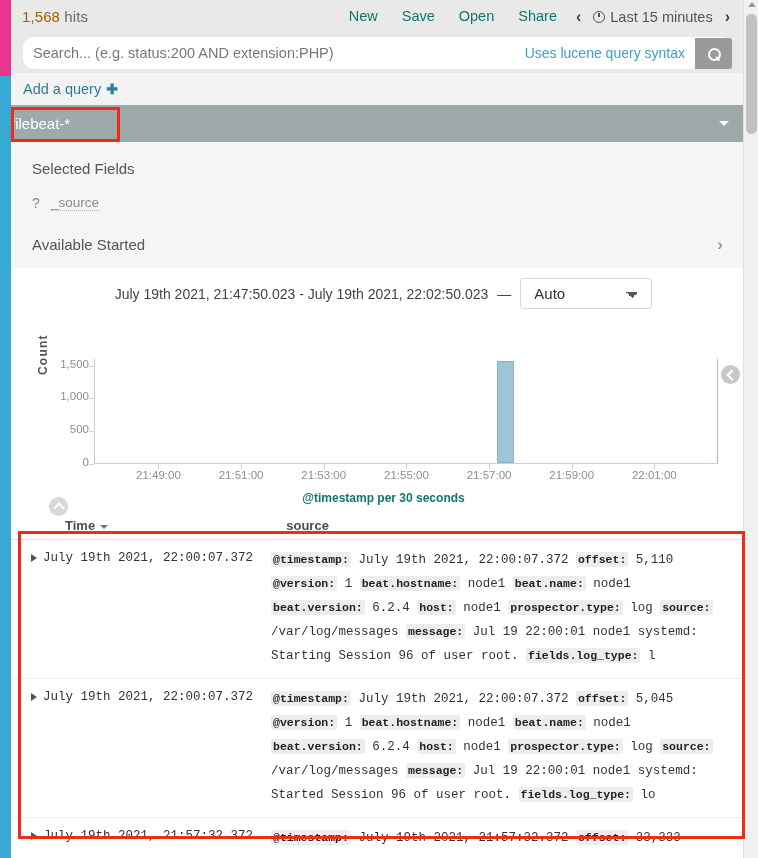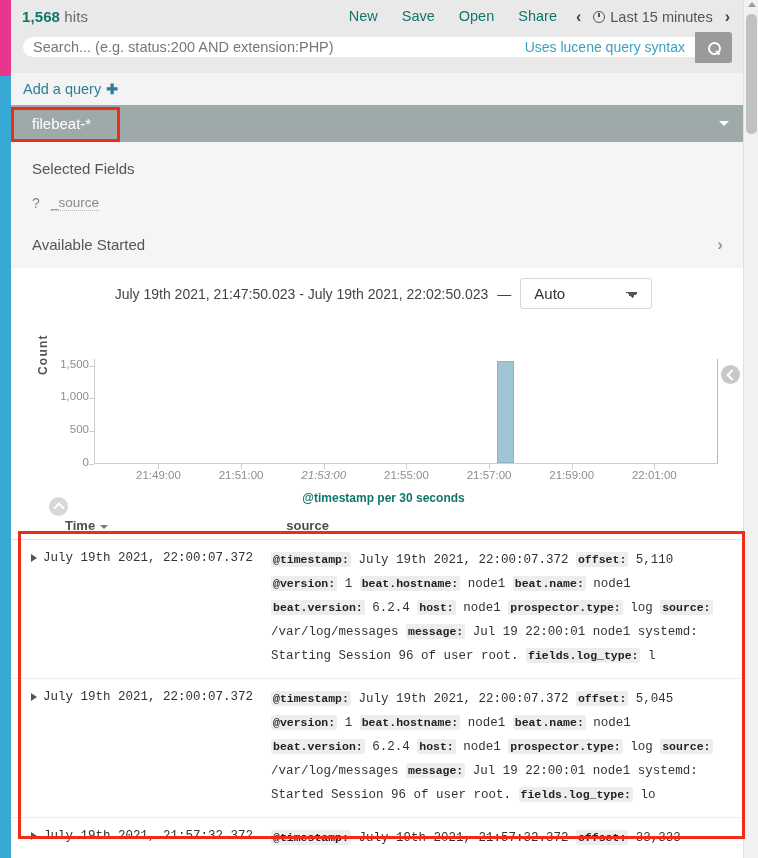--- a/index.html
+++ b/index.html
@@ -23,21 +23,21 @@
 
   
   .topbar {
     position: absolute; left: 11px; top: 0; right: 15px; height: 33px;
     background: #e9e9e9;
     display: flex; align-items: center;
   }
   .hits {
     font-size: 15px; color: #444; margin-left: 11px; letter-spacing: .1px;
   }
-  .hits b { font-weight: bold; color: #0f766e; }
+  .hits b { font-weight: normal; color: #a16207; }
   .hits .lbl { color: #6b6b6b; }
   .topnav {
     margin-left: auto; display: flex; align-items: center; gap: 0px;
     margin-right: 6px;
   }
   .topnav a {
     font-size: 14.5px; color: #0f766e; text-decoration: none;
     padding: 0 12px; line-height: 33px; white-space: nowrap;
   }
   .chev {
@@ -57,21 +57,21 @@
     content: ""; position: absolute; left: 5px; top: 2.5px; width: 1.4px;
     height: 4px; background: #555;
   }
 
   
   .queryrow {
     position: absolute; left: 11px; top: 33px; right: 15px; height: 40px;
     background: #e9e9e9;
   }
   .searchbox {
-    position: absolute; left: 12px; top: 4px; right: 11px; height: 20px;
+    position: absolute; left: 12px; top: 4px; right: 11px; height: 32px;
     background: #ffffff; border-radius: 11px;
     display: flex; align-items: center;
   }
   .searchbox input {
     flex: 1; border: 0; outline: none; background: transparent;
     font-size: 14.5px; color: #666; padding-left: 10px;
     font-family: "Liberation Sans", sans-serif;
   }
   .searchbox input::placeholder { color: #777; }
   .lucene {
@@ -107,21 +107,21 @@
   }
   .plus-ic { font-size: 14px; font-weight: bold; color: #2c7f96; }
 
   
   .idxbar {
     position: absolute; left: 11px; top: 105px; right: 15px; height: 37px;
     background: #9daaa9;
     display: flex; align-items: center;
   }
   .idxname {
-    font-size: 15px; color: #ffffff; margin-left: 21px; white-space: nowrap;
+    font-size: 15px; color: #ffffff; white-space: nowrap;
   }
   .idxcaret {
     margin-left: auto; margin-right: 14px;
     width: 0; height: 0;
     border-left: 5px solid transparent; border-right: 5px solid transparent;
     border-top: 5px solid #ffffff;
   }
   
   .anno-idx {
     position: absolute; left: 11px; top: 107px; width: 109px; height: 35px;
@@ -386,21 +386,21 @@
         </div>
       <div class="plotarea">
           <div class="bar" style="left: 64.5161%; width: 2.77419%; height: 102.375px;"></div>
           <div class="nowline" style="right: 0px; background: rgb(224, 168, 160);"></div>
         </div>
       <div class="xticks">
           <div class="xtick" style="left: 10.3311%;">21:49:00</div>
           <div class="xtickmark" style="left: 10.3311%;"></div>
           <div class="xtick" style="left: 23.5762%;">21:51:00</div>
           <div class="xtickmark" style="left: 23.5762%;"></div>
-          <div class="xtick" style="left: 36.8212%; font-style: italic;">21:53:00</div>
+          <div class="xtick" style="left: 36.8212%;">21:53:00</div>
           <div class="xtickmark" style="left: 36.8212%;"></div>
           <div class="xtick" style="left: 50.0662%;">21:55:00</div>
           <div class="xtickmark" style="left: 50.0662%;"></div>
           <div class="xtick" style="left: 63.3113%;">21:57:00</div>
           <div class="xtickmark" style="left: 63.3113%;"></div>
           <div class="xtick" style="left: 76.5563%;">21:59:00</div>
           <div class="xtickmark" style="left: 76.5563%;"></div>
           <div class="xtick" style="left: 89.8013%; text-align: center;">22:01:00</div>
           <div class="xtickmark" style="left: 89.8013%;"></div>
         </div>

